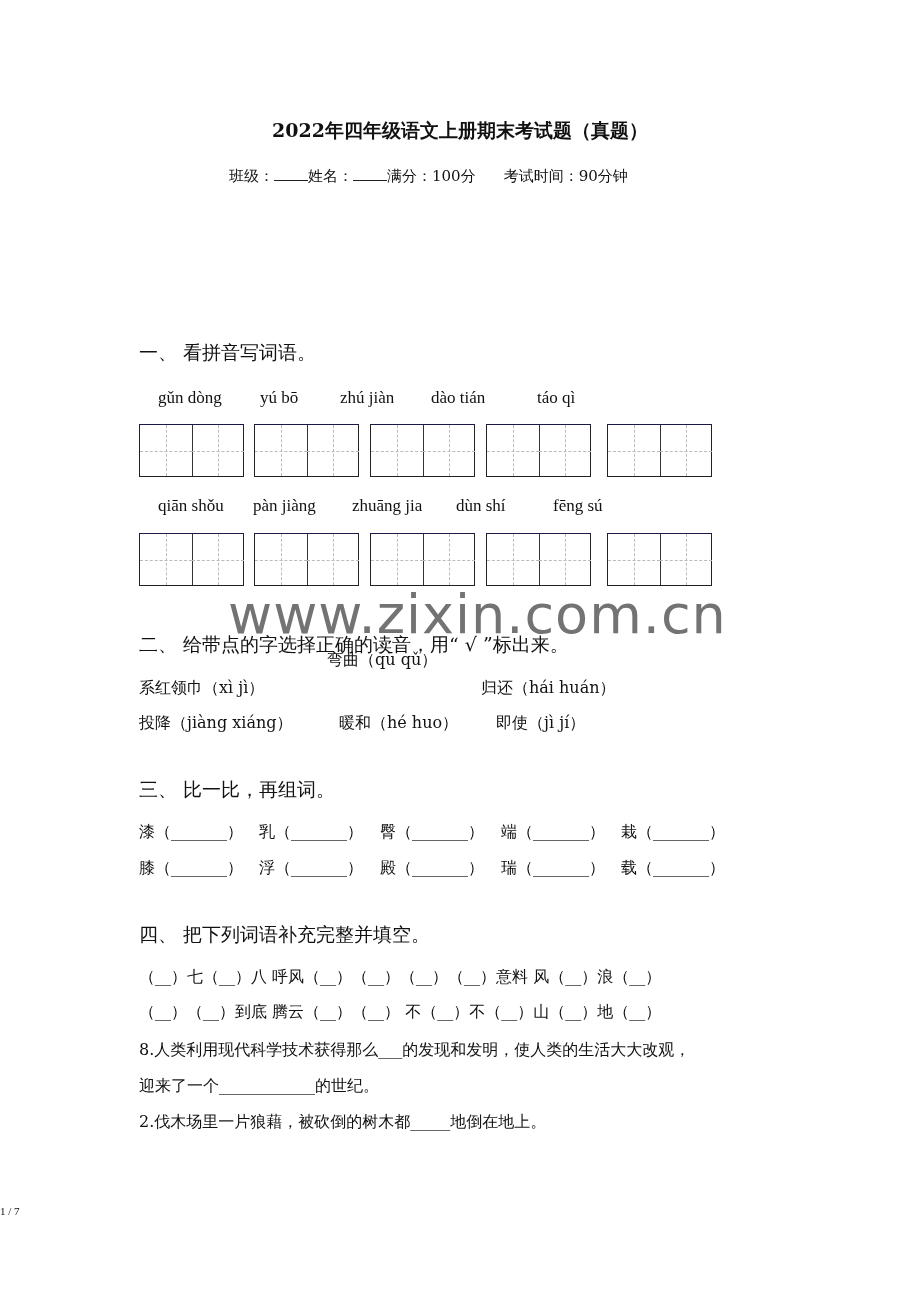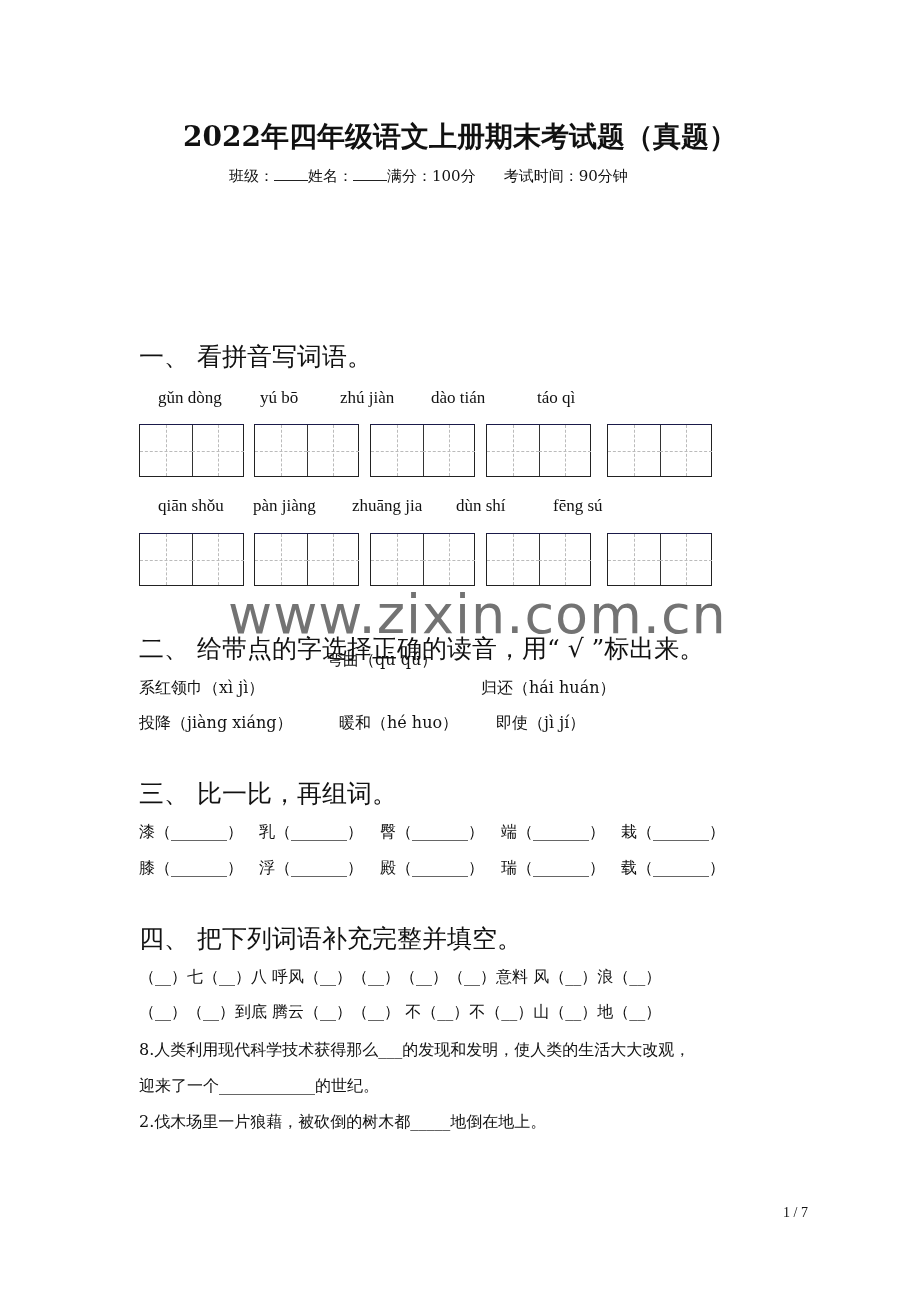--- a/index.html
+++ b/index.html
@@ -1,36 +1,36 @@
 <!DOCTYPE html>
 <html><head>
 <meta charset="utf-8">
 <style>
   html, body { margin:0; padding:0; background:#ffffff; }
   body { width:920px; height:1302px; position:relative; overflow:hidden;
          font-family:"DejaVu Serif","Liberation Serif",serif; color:#111; }
   .abs { position:absolute; white-space:nowrap; }
-  .title { left:0; width:920px; top:118px; text-align:center; font-size:28px; font-weight:bold; letter-spacing:0px; }
+  .title { left:0; width:920px; top:118px; text-align:center; font-size:19px; font-weight:bold; letter-spacing:0px; }
   .subtitle { left:229px; top:166px; font-size:15px; }
   .subtitle span { display:inline-block; }
   .blank { display:inline-block; border-bottom:1px solid #222; height:14px; vertical-align:baseline; }
   table.score { position:absolute; left:153px; top:196px; border-collapse:collapse; font-size:15px; }
   table.score td { border:1px solid #777; height:35px; text-align:center; padding:0; }
-  .sec { font-size:25px; }
+  .sec { font-size:19px; }
   .pinyin { font-family:"Liberation Serif","DejaVu Serif",serif; font-size:17px; }
   .grid { position:absolute; width:105px; height:53px; border:1px solid #222; border-top-color:#1a1a4a; box-sizing:border-box; }
   .grid .cell { position:absolute; top:0; width:52px; height:51px; }
   .grid .cell.l { left:0; border-right:1px solid #333; }
   .grid .cell.r { left:52px; }
   .grid .cell::before { content:""; position:absolute; left:50%; top:0; bottom:0; border-left:1px dashed #bbb; }
   .grid .cell::after { content:""; position:absolute; top:50%; left:0; right:0; border-top:1px dashed #bbb; }
   .line { font-size:16px; }
   .watermark { left:228px; top:583px; font-family:"DejaVu Sans","Liberation Sans",sans-serif; font-size:54px; color:#737373; letter-spacing:1px; z-index:0; }
   .fg { z-index:1; }
-  .pageno { left:0; width:808px; top:1205px; text-align:right; font-size:14px; font-family:"Liberation Serif",serif; }
+  .pageno { left:0; width:808px; top:1205px; text-align:left; font-size:11px; font-family:"Liberation Serif",serif; }
 </style>
 </head>
 <body>
 
 <div class="abs watermark">www.zixin.com.cn</div>
 
 <div class="abs title fg">2022年四年级语文上册期末考试题（真题）</div>
 
 <div class="abs subtitle fg">
   <span>班级：</span><span class="blank" style="width:34px"></span><span>姓名：</span><span class="blank" style="width:34px"></span><span>满分：100分</span><span style="width:28px"></span><span>考试时间：90分钟</span>

